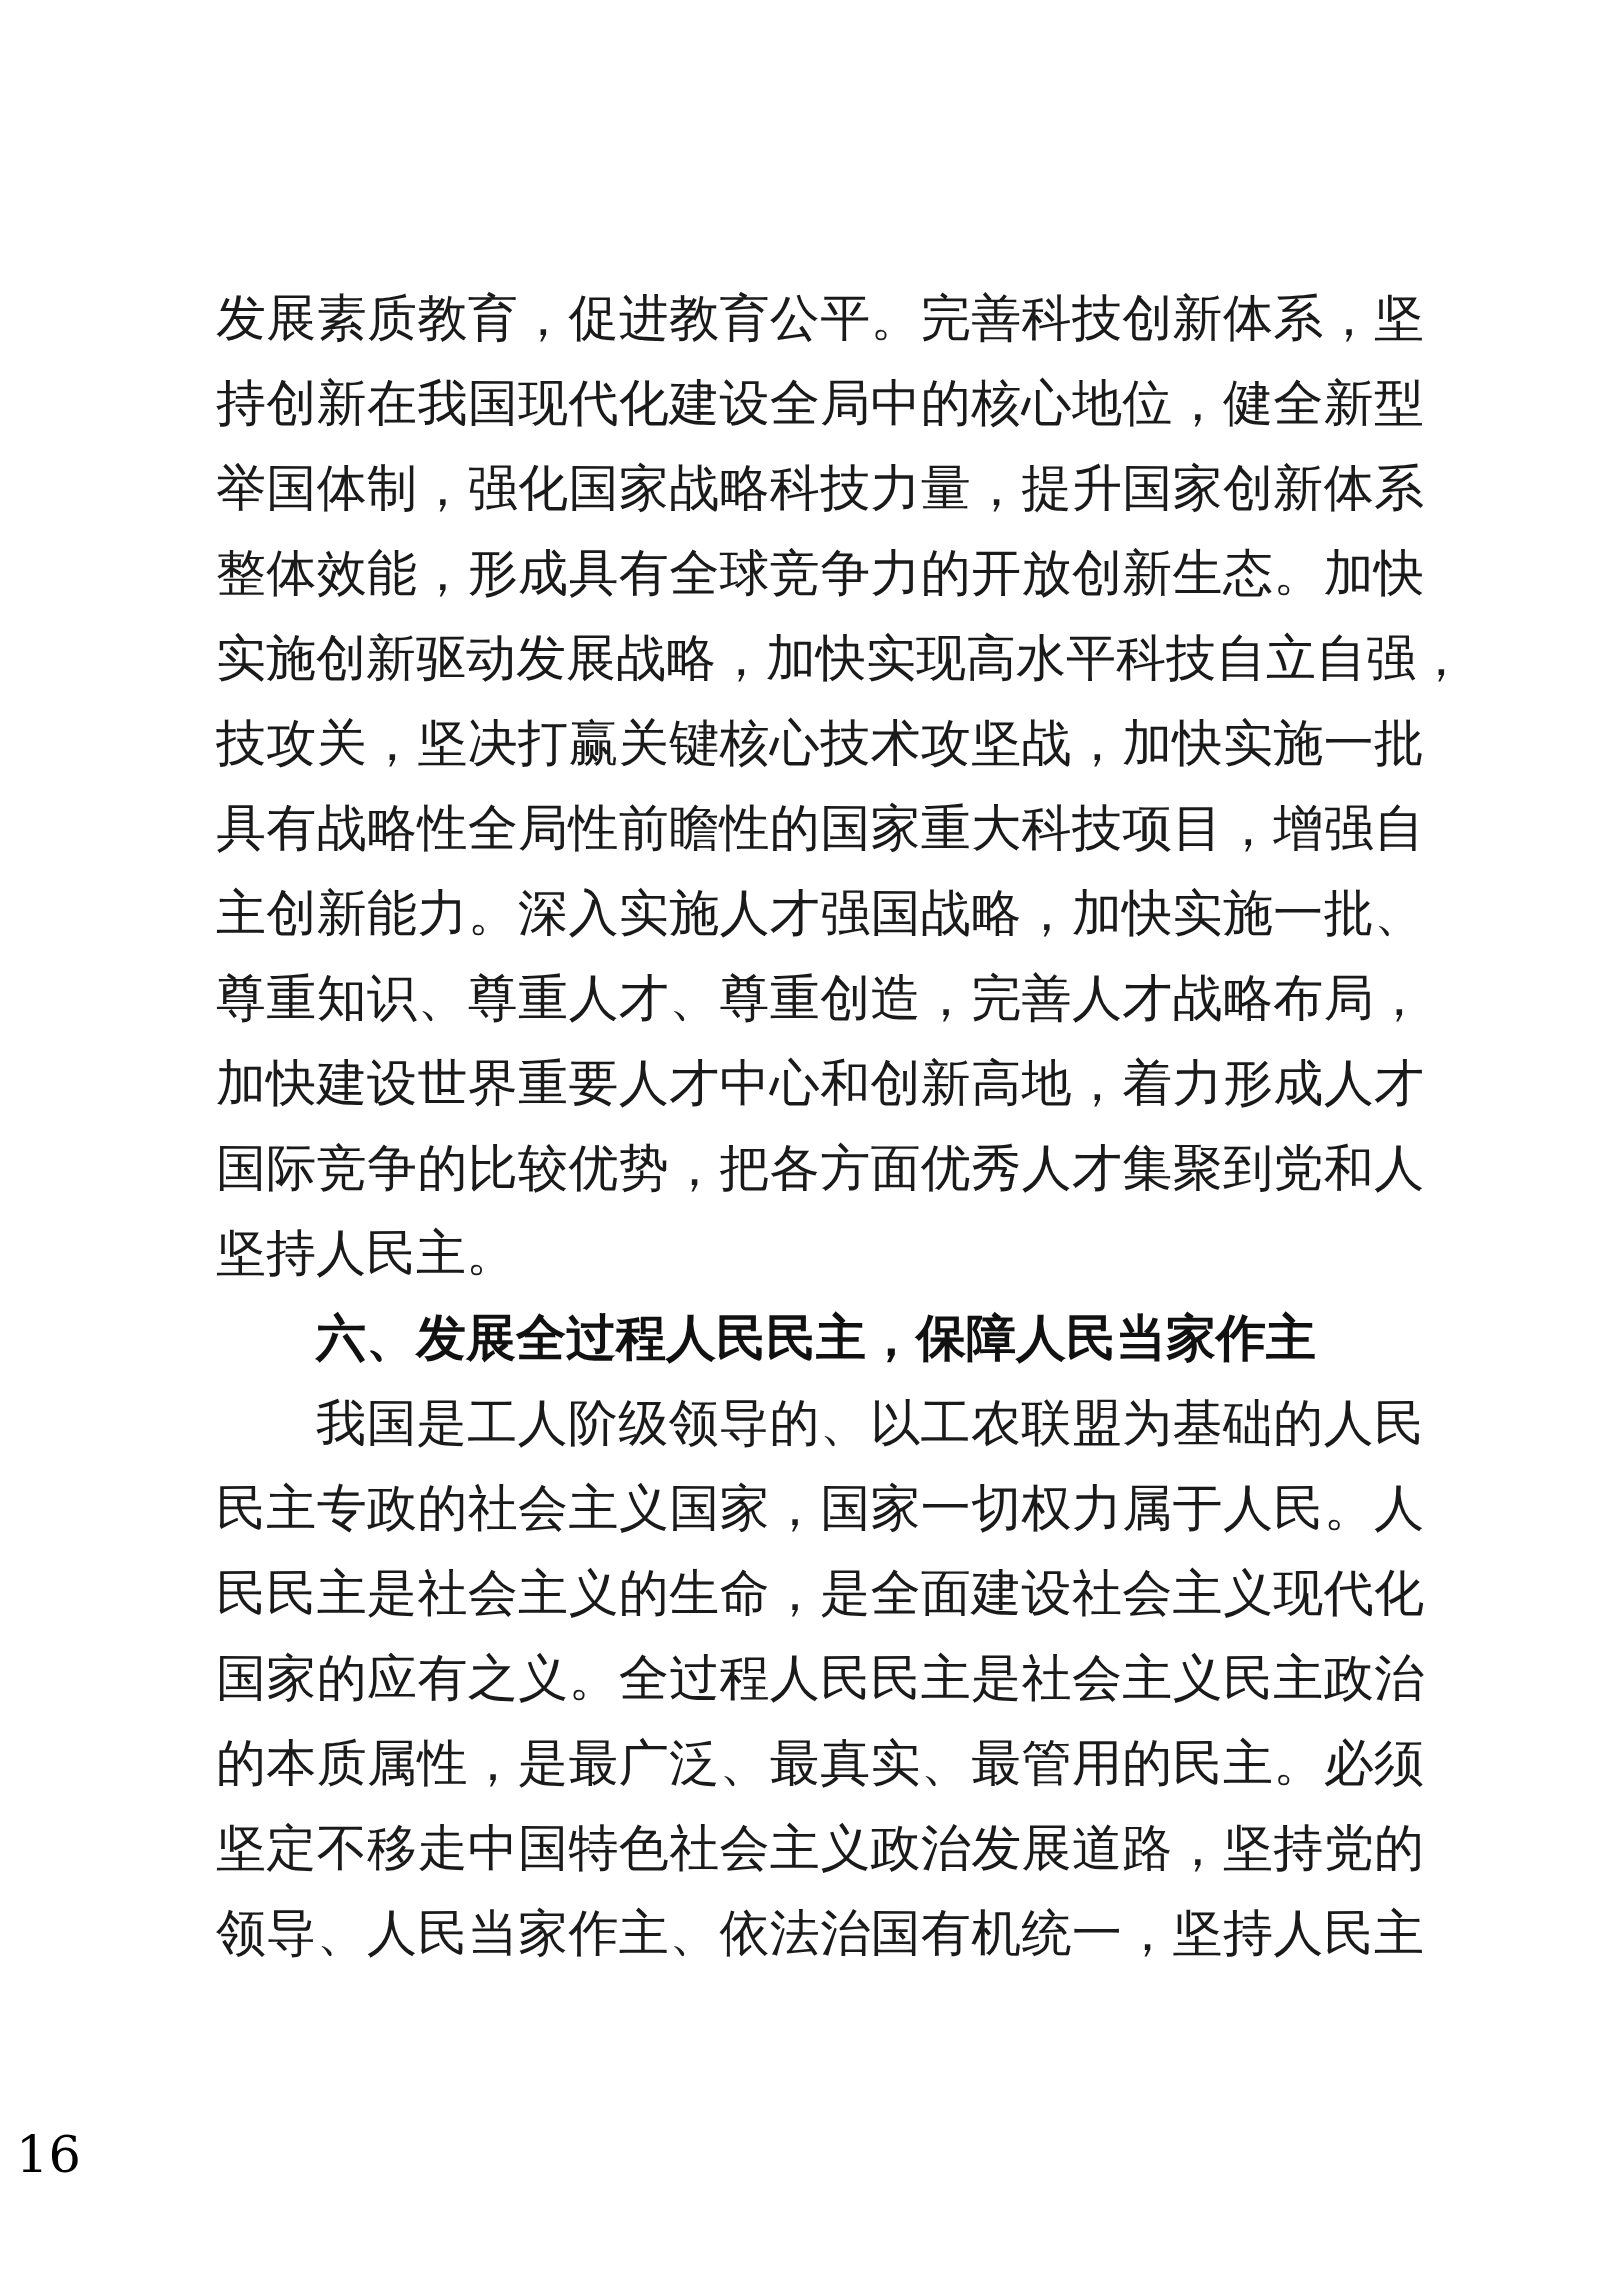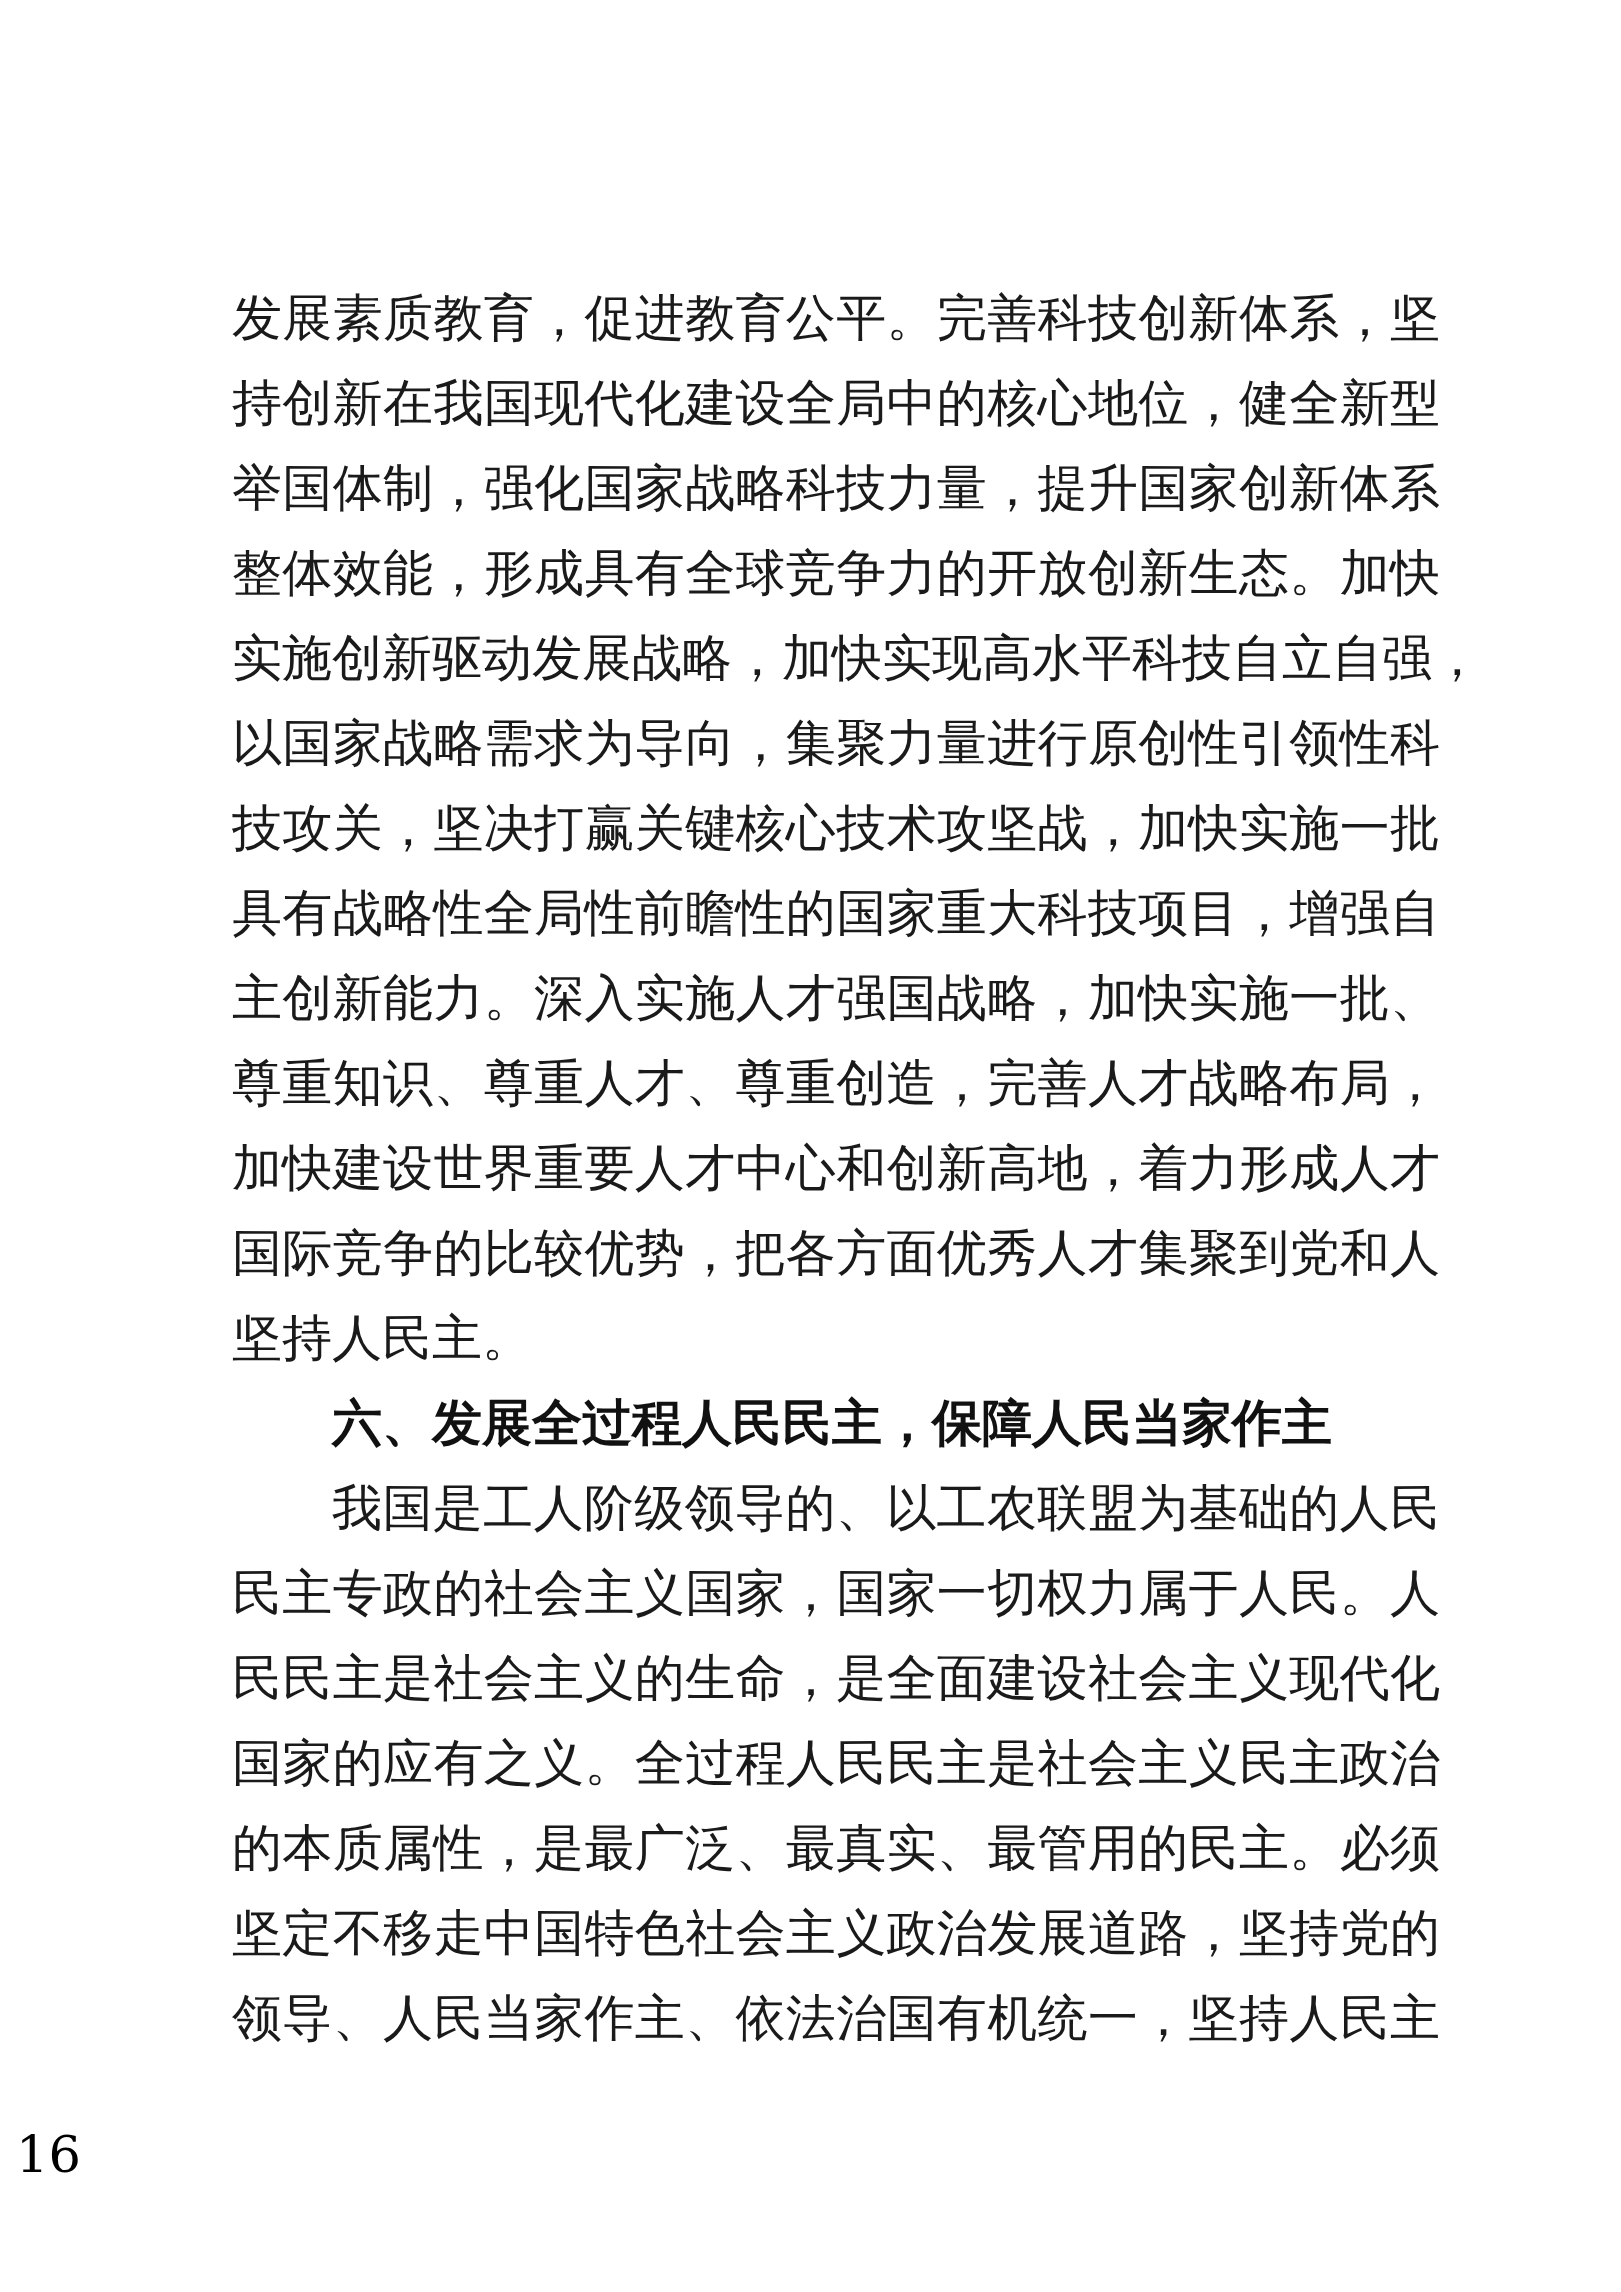--- a/index.html
+++ b/index.html
@@ -11,21 +11,21 @@
     position: relative;
     width: 1621px;
     height: 2293px;
     background: #ffffff;
     overflow: hidden;
     font-family: "DejaVu Serif", "Liberation Serif", serif;
     color: #1a1a1a;
   }
   .text-block {
     position: absolute;
-    left: 232px;
+    left: 216px;
     top: 276px;
     width: 1208px;
     font-size: 50px;
     line-height: 85px;
     color: #1a1a1a;
   }
   .line {
     text-align: justify;
     text-align-last: justify;
     white-space: nowrap;
@@ -64,21 +64,20 @@
 </head>
 <body>
 
 <div class="page">
   <div class="text-block">
     <div class="line">发展素质教育，促进教育公平。完善科技创新体系，坚</div>
     <div class="line">持创新在我国现代化建设全局中的核心地位，健全新型</div>
     <div class="line">举国体制，强化国家战略科技力量，提升国家创新体系</div>
     <div class="line">整体效能，形成具有全球竞争力的开放创新生态。加快</div>
     <div class="line">实施创新驱动发展战略，加快实现高水平科技自立自强，</div>
-    <div class="line">以国家战略需求为导向，集聚力量进行原创性引领性科</div>
     <div class="line">技攻关，坚决打赢关键核心技术攻坚战，加快实施一批</div>
     <div class="line">具有战略性全局性前瞻性的国家重大科技项目，增强自</div>
     <div class="line">主创新能力。深入实施人才强国战略，加快实施一批、</div>
     <div class="line">尊重知识、尊重人才、尊重创造，完善人才战略布局，</div>
     <div class="line">加快建设世界重要人才中心和创新高地，着力形成人才</div>
     <div class="line">国际竞争的比较优势，把各方面优秀人才集聚到党和人</div>
     <div class="line open">坚持人民主。</div>
 
     <div class="heading">六、发展全过程人民民主，保障人民当家作主</div>
 

